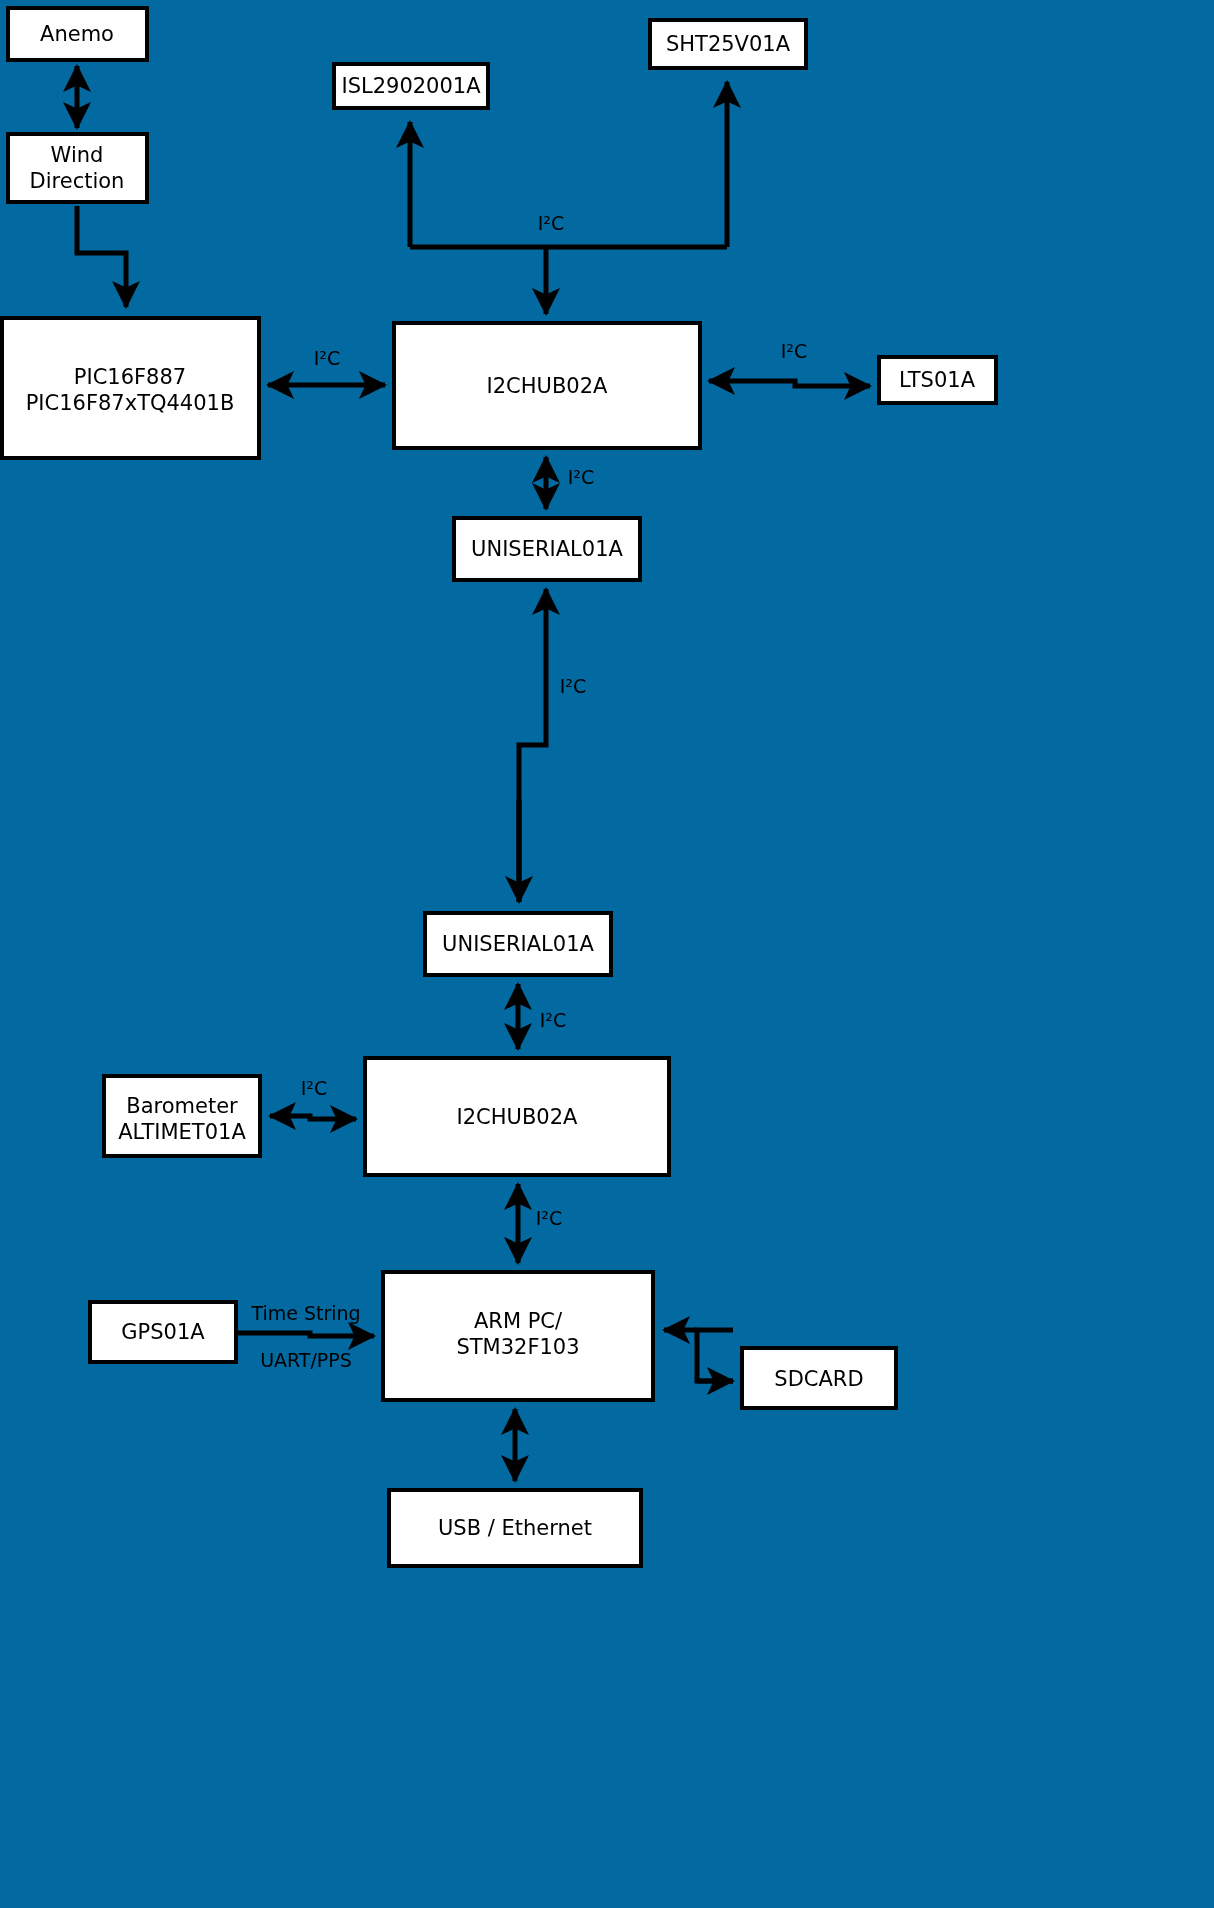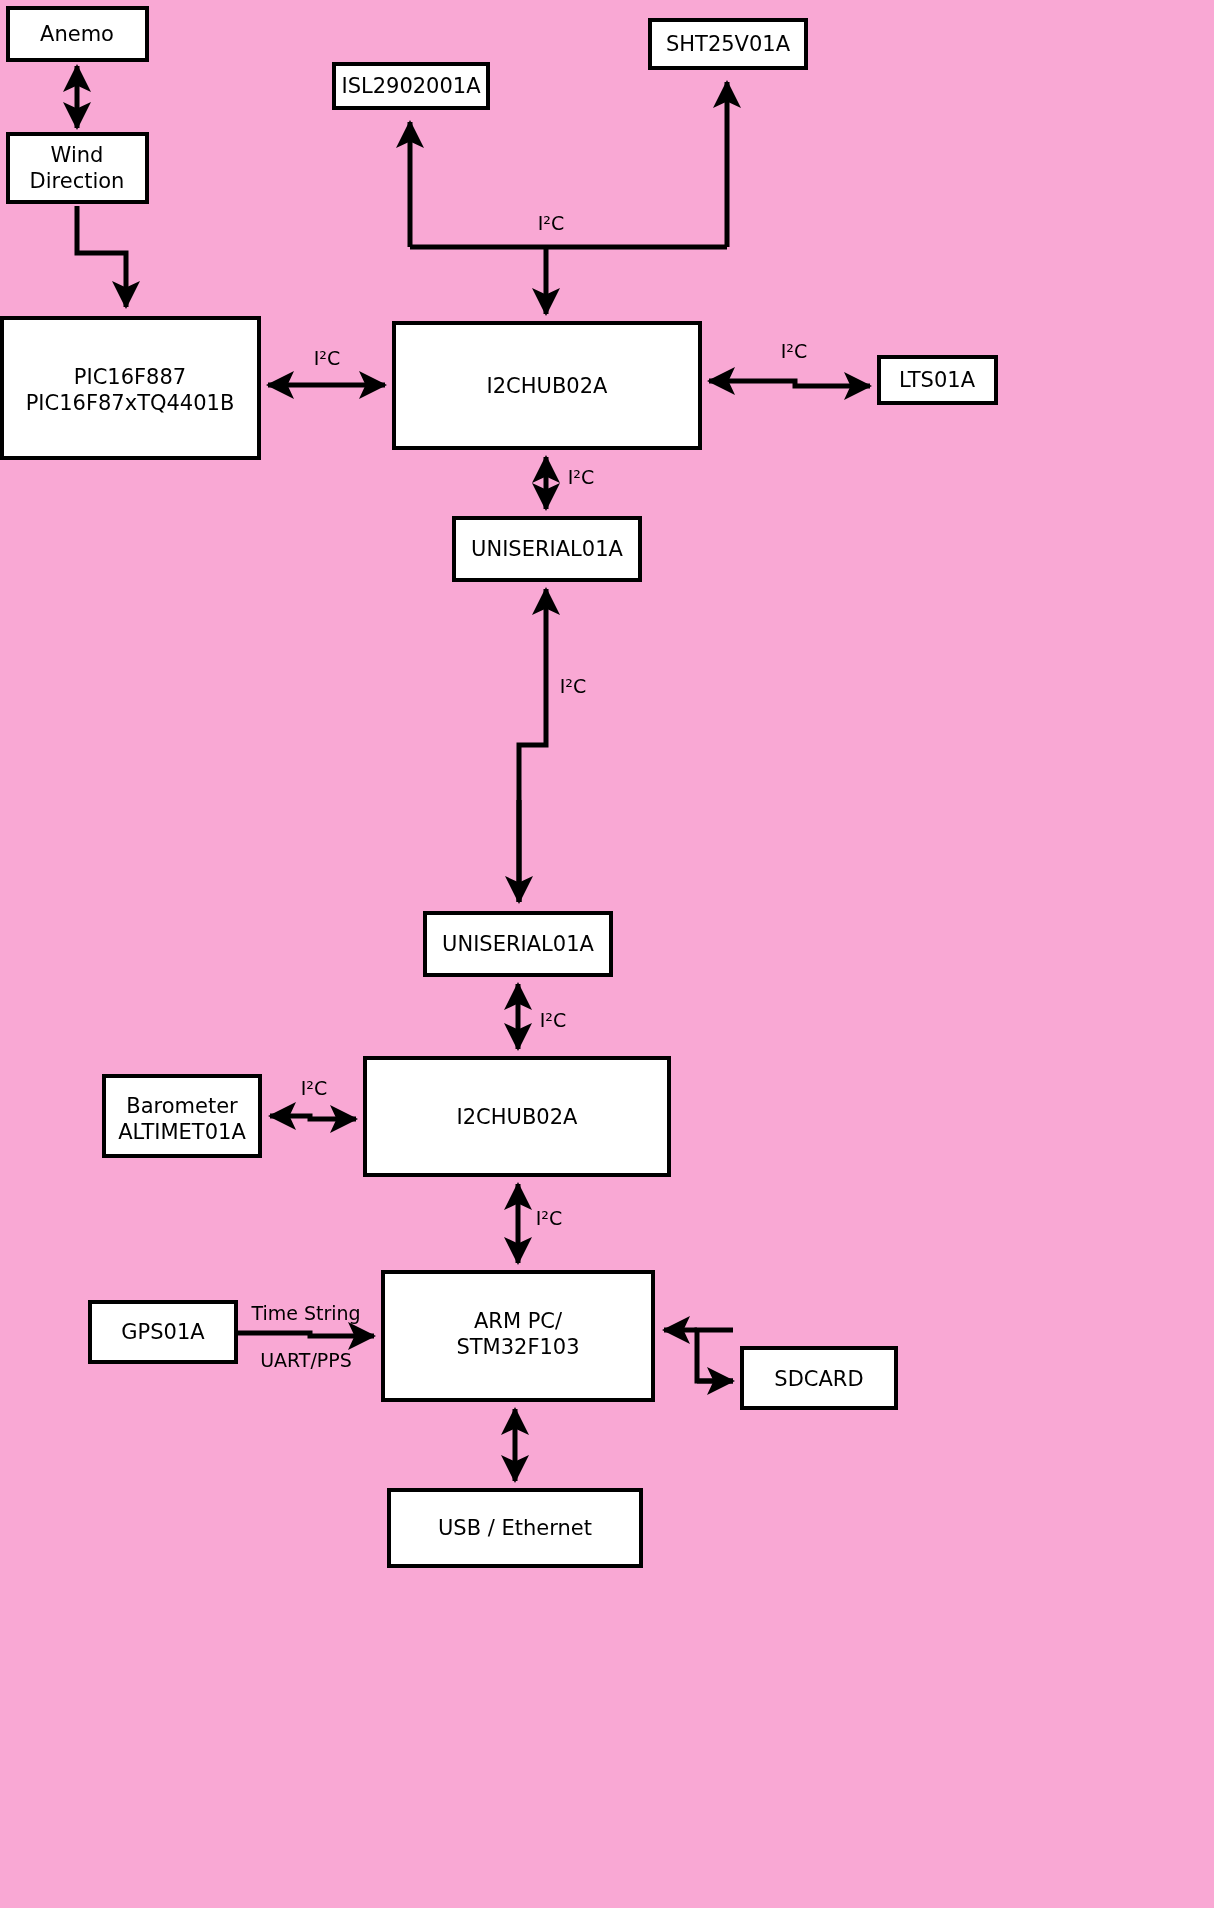--- a/index.html
+++ b/index.html
@@ -7,21 +7,21 @@
     padding: 0;
     background: #ffffff;
   }
   body {
     font-family: "DejaVu Sans", "Liberation Sans", sans-serif;
   }
   #diagram-root {
     position: relative;
     width: 1214px;
     height: 1908px;
-    background: #f9a8d4;
+    background: #0369a1;
     overflow: hidden;
   }
   svg.canvas {
     position: absolute;
     top: 0;
     left: 0;
     width: 1214px;
     height: 1908px;
   }
   .node-rect {

